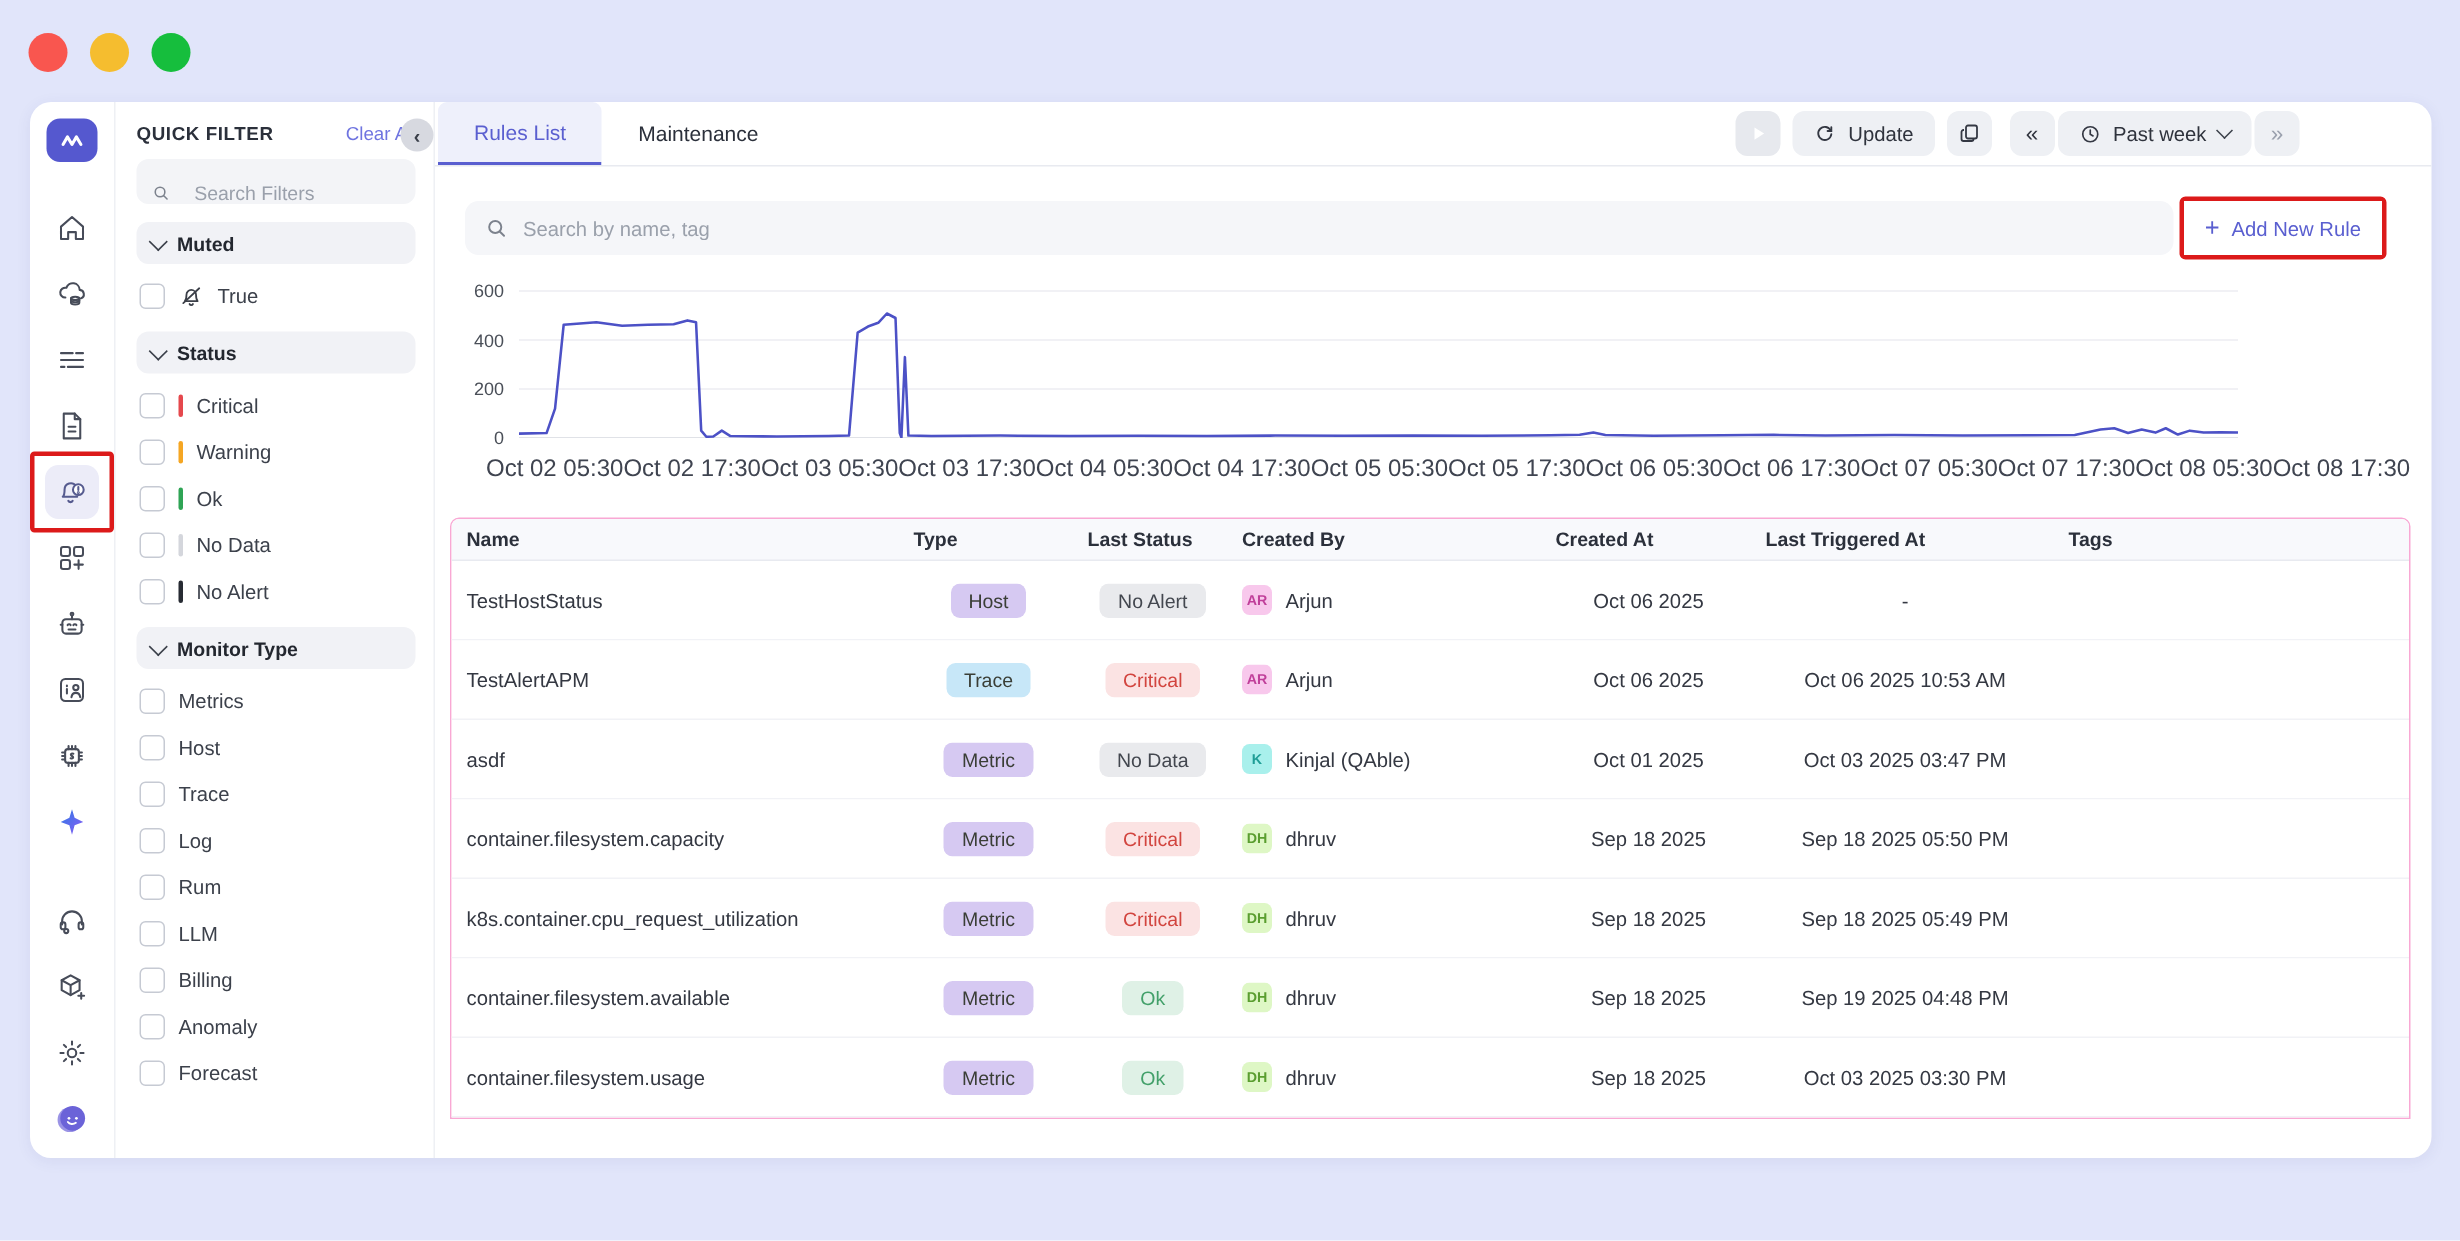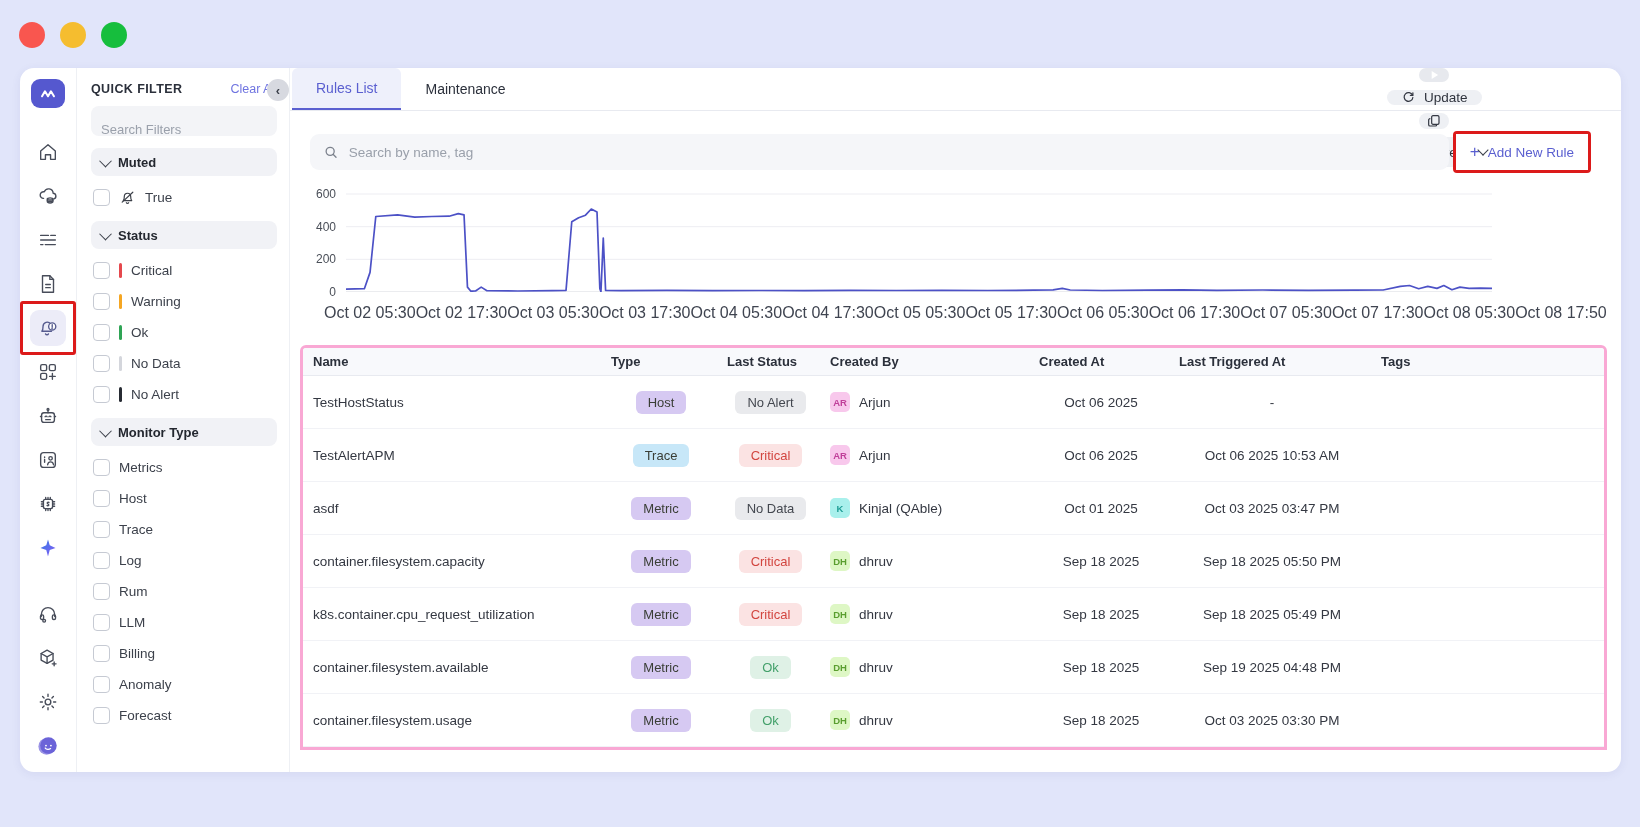--- a/index.html
+++ b/index.html
@@ -49,21 +49,21 @@
   
   .filter-panel {
     width:213px; flex:0 0 213px; border-right:1px solid #eef0f4;
     padding:14px 12px 0 14px; position:relative;
   }
   .fp-head { display:flex; align-items:center; justify-content:space-between; margin-bottom:10px; }
   .fp-title { font-size:12.5px; font-weight:bold; letter-spacing:.4px; color:#2b303b; }
   .fp-clear { font-size:12.5px; color:#6f74e0; cursor:pointer; }
   .fp-search {
     height:30px; background:#f3f4f7; border-radius:8px; display:flex; align-items:flex-end;
-    gap:16px; padding:0 10px; margin-bottom:12px;flex-direction:column;
+    gap:16px; padding:0 10px; margin-bottom:12px;
   }
   .fp-search input {
     border:none; outline:none; background:transparent; font-size:13px; color:#3c4049;
     width:100%; font-family:inherit;
   }
   .fp-search input::placeholder { color:#9aa0ab; }
   .fp-section-header {
     height:28px; background:#f1f2f6; border-radius:8px; display:flex; align-items:center;
     gap:8px; padding:0 10px; font-size:13px; font-weight:bold; color:#23272f;
     margin:8px 0 6px 0; cursor:pointer;
@@ -88,21 +88,21 @@
   .main { flex:1; display:flex; flex-direction:column; min-width:0; }
   .tabbar {
     height:43px; border-bottom:1px solid #e8eaf0; display:flex; align-items:stretch;
     padding-left:2px; flex:0 0 43px;
   }
   .tab {
     display:flex; align-items:center; padding:0 24px; font-size:14px; color:#2b303b;
     cursor:pointer; position:relative;
   }
   .tab.active { color:#5a5fd0; background:#eef0fb; border-bottom:2px solid #5a5fd0; border-radius:6px 6px 0 0; }
-  .toolbar { margin-left:auto; display:flex; align-items:center; gap:8px; padding-right:88px;flex-direction:column; }
+  .toolbar { margin-left:auto; display:flex; align-items:center; gap:8px; padding-right:88px; }
   .tbtn {
     height:30px; background:#eef0f4; border:none; border-radius:8px; display:flex;
     align-items:center; justify-content:center; gap:8px; cursor:pointer;
     font-size:13.5px; color:#2f333d; font-family:inherit; padding:0 14px;
   }
   .tbtn.square { width:30px; padding:0; }
   .tbtn.play { background:#e7e9ee; }
   .tgroup { display:flex; gap:2px; margin-left:4px; }
   .guill { font-size:15px; line-height:1; }
   .guill.dim { color:#9aa0ad; }
@@ -134,21 +134,21 @@
   .chart-block { display:flex; margin:14px 115px 12px 0; }
   .ylabels { width:46px; flex:0 0 46px; position:relative; height:105px; }
   .ylabels div { position:absolute; right:10px; font-size:12px; color:#4a4f58; transform:translateY(-50%); }
   .plot { flex:1; height:105px; }
   .plot svg { width:100%; height:105px; display:block; }
   .xlabels { display:flex; justify-content:space-between; margin:8px 102px 0 24px; }
   .xlabels span { font-size:16px; color:#3f4450; white-space:nowrap; }
 
   
   .table {
-    margin-top:23px; border:3px solid #f9a8d4; border-radius:6px 6px 0 0; overflow:hidden;
+    margin-top:23px; border:1px solid #f9a8d4; border-radius:6px 6px 0 0; overflow:hidden;
   }
   .trow {
     display:grid; grid-template-columns:300px 116px 103px 209px 140px 202px 1fr;
     align-items:center;
   }
   .trow.head { background:#f8f9fc; height:28px; border-bottom:1px solid #e8eaf0; }
   .trow.head .cell { font-size:13px; font-weight:bold; color:#2b303b; }
   .trow.body { height:53px; border-bottom:1px solid #f1f2f6; background:#fff; cursor:pointer; }
   .cell { padding-left:8px; font-size:13.5px; color:#343842; overflow:hidden; white-space:nowrap; }
   .cell.c-name { padding-left:10px; }
@@ -476,21 +476,21 @@
           <span>Oct 03 17:30</span>
           <span>Oct 04 05:30</span>
           <span>Oct 04 17:30</span>
           <span>Oct 05 05:30</span>
           <span>Oct 05 17:30</span>
           <span>Oct 06 05:30</span>
           <span>Oct 06 17:30</span>
           <span>Oct 07 05:30</span>
           <span>Oct 07 17:30</span>
           <span>Oct 08 05:30</span>
-          <span>Oct 08 17:50</span>
+          <span>Oct 08 17:30</span>
         </div>
 
       <div class="table">
         <div class="trow head" id="table-head">
             <div class="cell c-name">Name</div>
             <div class="cell">Type</div>
             <div class="cell">Last Status</div>
             <div class="cell">Created By</div>
             <div class="cell">Created At</div>
             <div class="cell">Last Triggered At</div>

